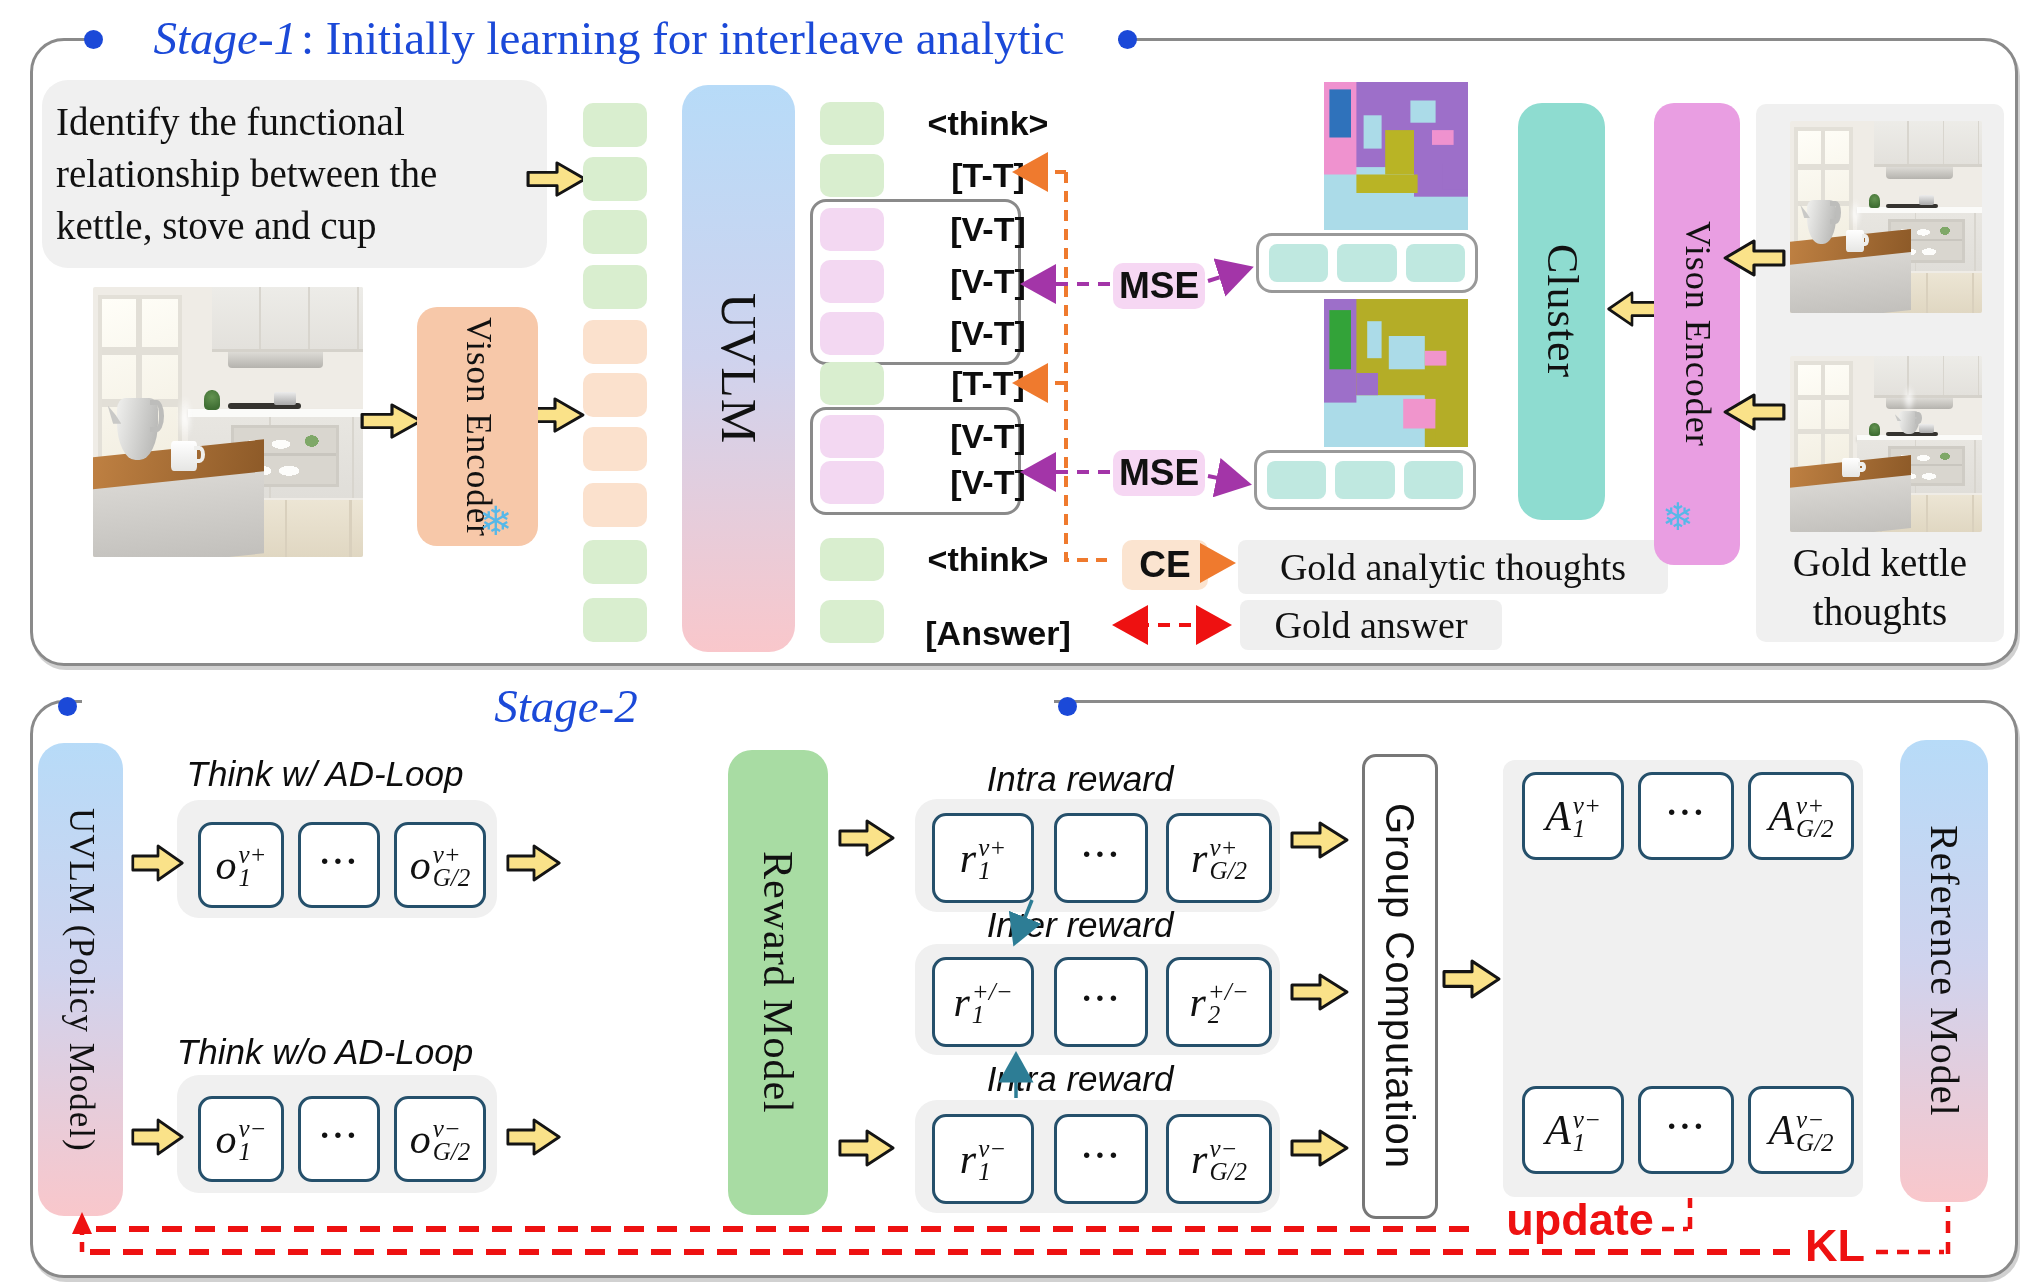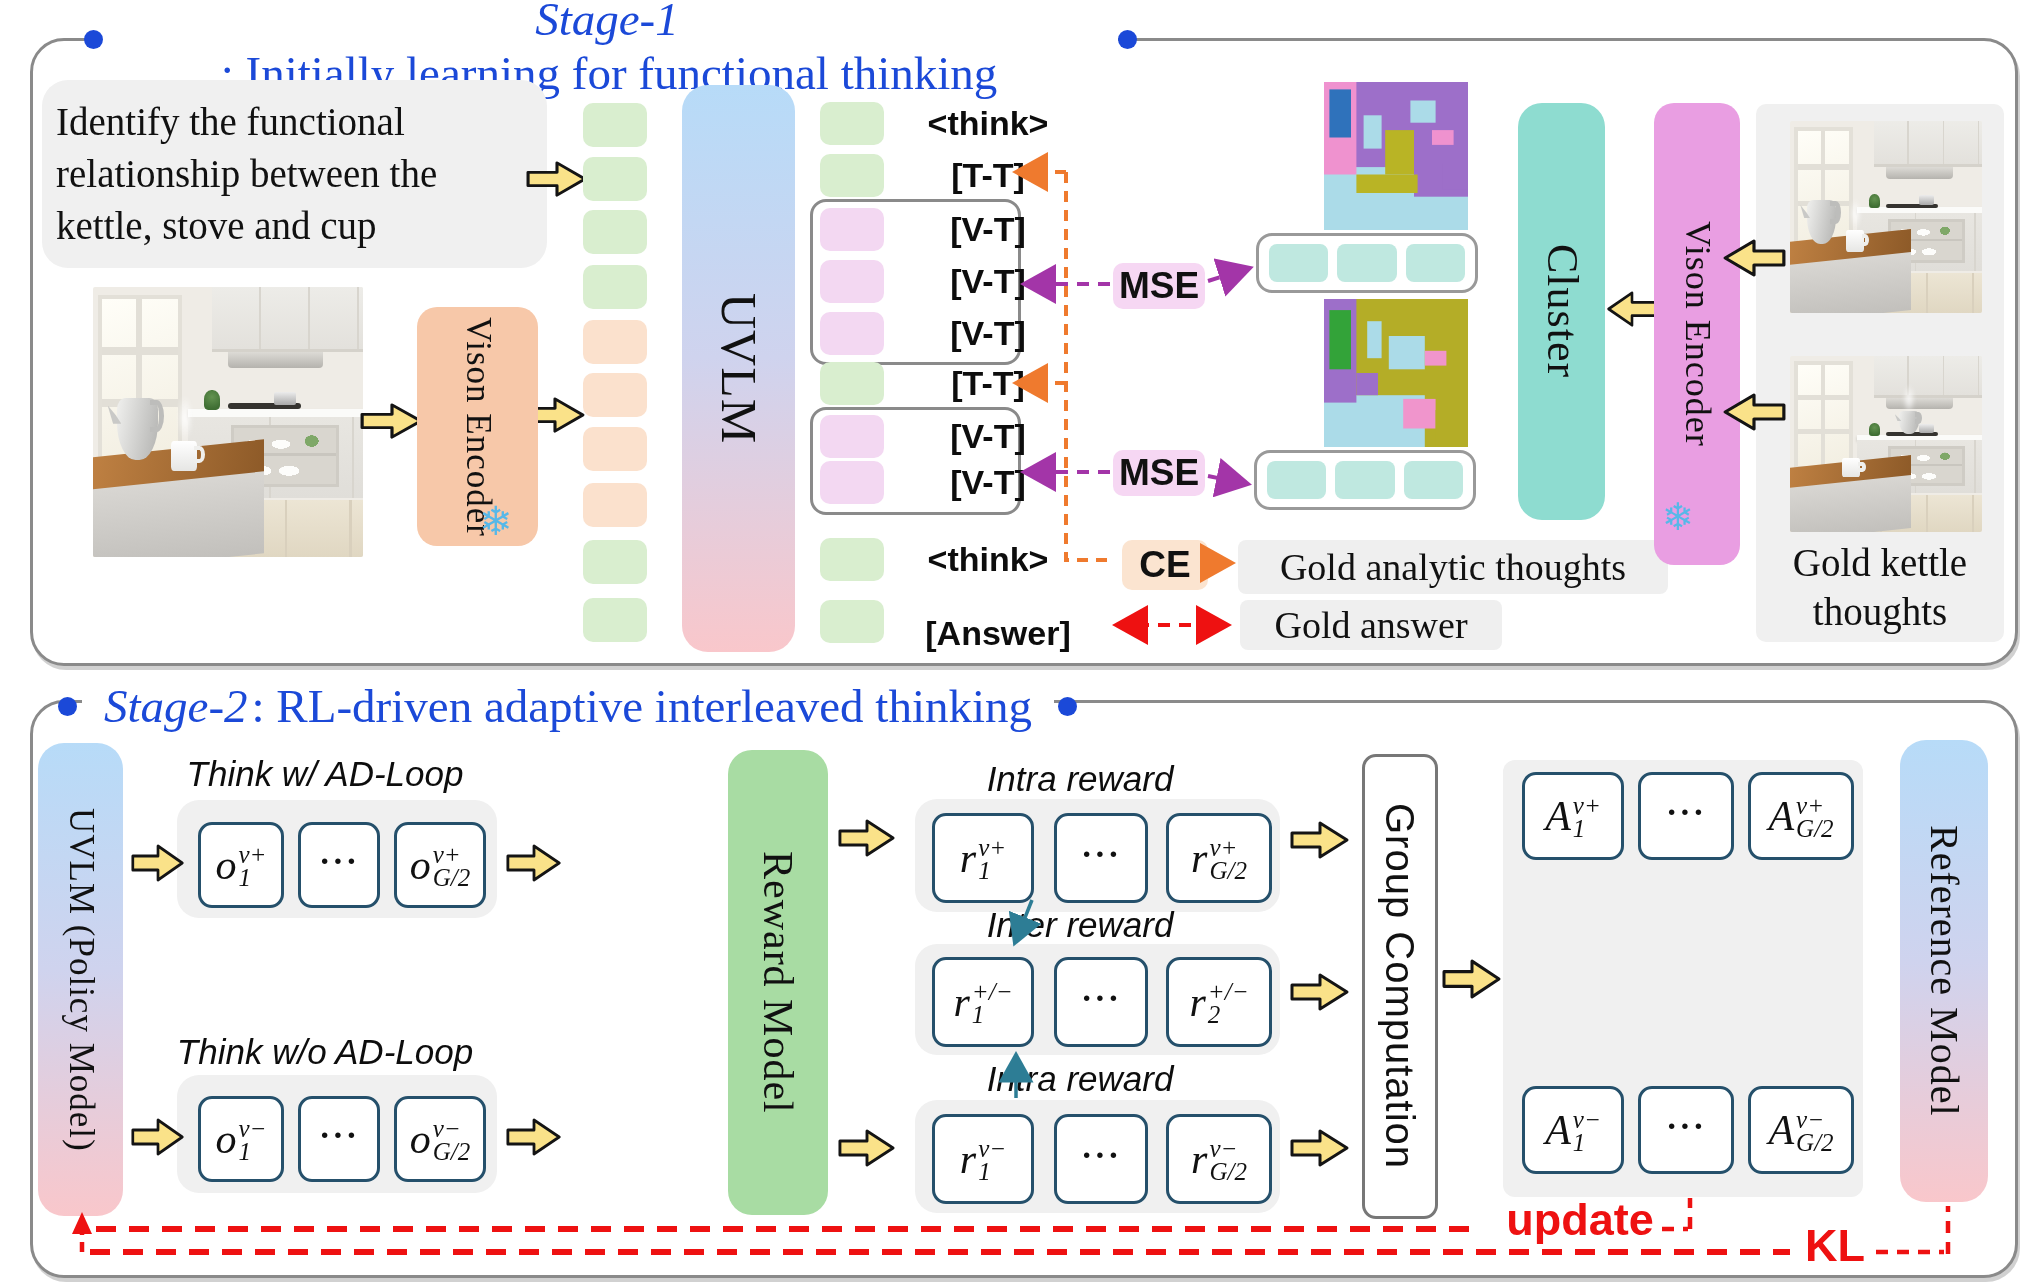--- a/index.html
+++ b/index.html
@@ -109,23 +109,23 @@
   .kv-b .k-steam{left:59%;top:16%;}
   .kv-b .k-cup{left:27%;top:58%;}
   svg.overlay{position:absolute;left:0;top:0;pointer-events:none;}
 </style>
 </head>
 <body>
 
 <div id="canvas">
 
   <div class="panel" style="left:30px;top:38px;width:1982px;height:622px;"></div>
-  <div class="ptitle" style="left:100px;top:18px;width:1018px;height:56px;flex-direction:column;">
+  <div class="ptitle" style="left:100px;top:10px;width:1018px;height:56px;">
     <span class="t-em">Stage-1</span>
-    <span>: Initially learning for functional thinking</span>
+    <span>: Initially learning for interleave analytic</span>
   </div>
   <div class="tdot" style="left:84px;top:30px;"></div>
   <div class="tdot" style="left:1118px;top:30px;"></div>
 
   <div class="graybox" style="left:42px;top:80px;width:505px;height:188px;border-radius:26px;font-size:39px;line-height:1.33;text-align:left;padding:6px 14px;box-sizing:border-box;">Identify the functional relationship between the kettle, stove and cup</div>
 
   <div class="kitchen kv-a" style="left:93px;top:287px;width:270px;height:270px;">
     <div class="k-win"></div>
       <div class="k-cabtop"></div>
       <div class="k-hood"></div>
@@ -315,21 +315,20 @@
     </div>
   <div class="yarr left" style="left:1722px;top:392px;width:64px;height:40px;">
       <svg viewBox="0 0 60 40" preserveAspectRatio="none">
         <path d="M2,13 H30 V3 L57,20 L30,37 V27 H2 Z"></path>
       </svg>
     </div>
 
   <div class="panel" style="left:30px;top:700px;width:1982px;height:572px;"></div>
   <div class="ptitle" style="left:82px;top:678px;width:972px;height:56px;">
     <span class="t-em">Stage-2</span>
-    <span>: RL-driven adaptive interleaved thinking</span>
   </div>
   <div class="tdot" style="left:58px;top:697px;"></div>
   <div class="tdot" style="left:1058px;top:697px;"></div>
 
   <div class="vblock grad-uvlm" style="left:38px;top:743px;width:85px;height:473px;">
     <span class="vtext" style="font-size:35px;">UVLM (Policy Model)</span>
   </div>
 
   <div class="itlab" style="left:170px;top:753px;width:310px;height:42px;">Think w/ AD-Loop</div>
   <div class="graybox" style="left:177px;top:800px;width:320px;height:118px;border-radius:22px;"></div>

